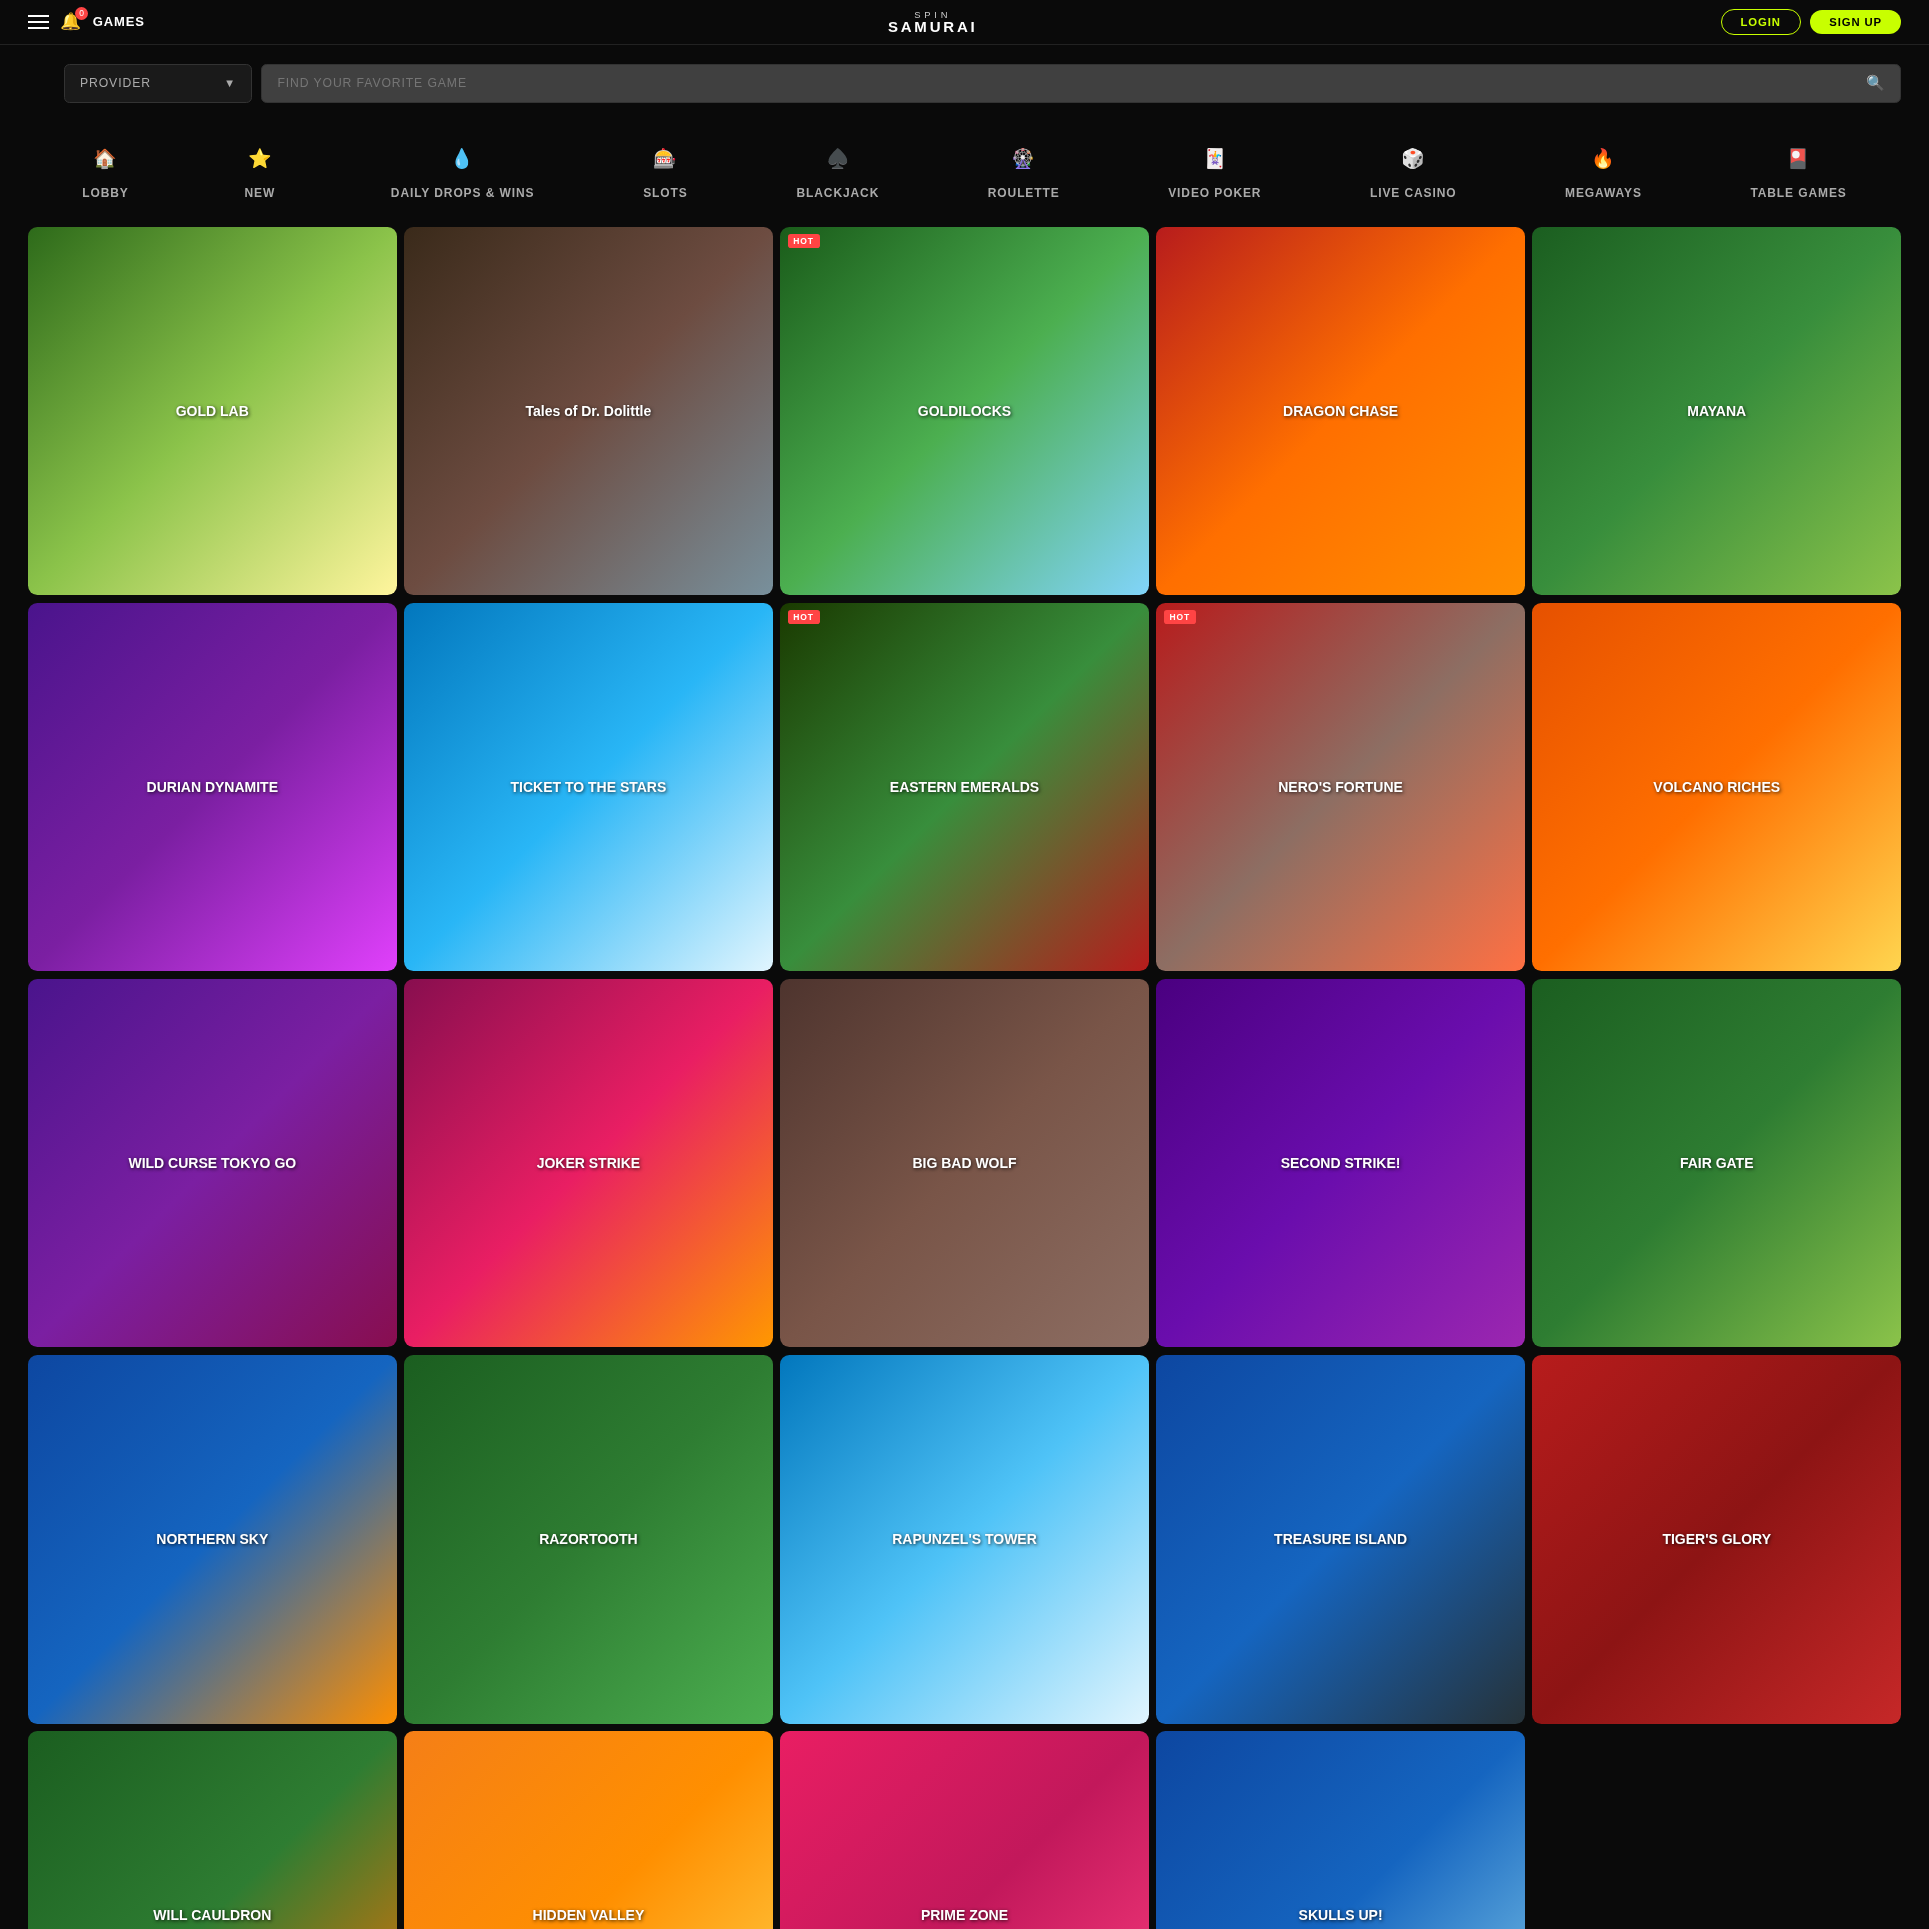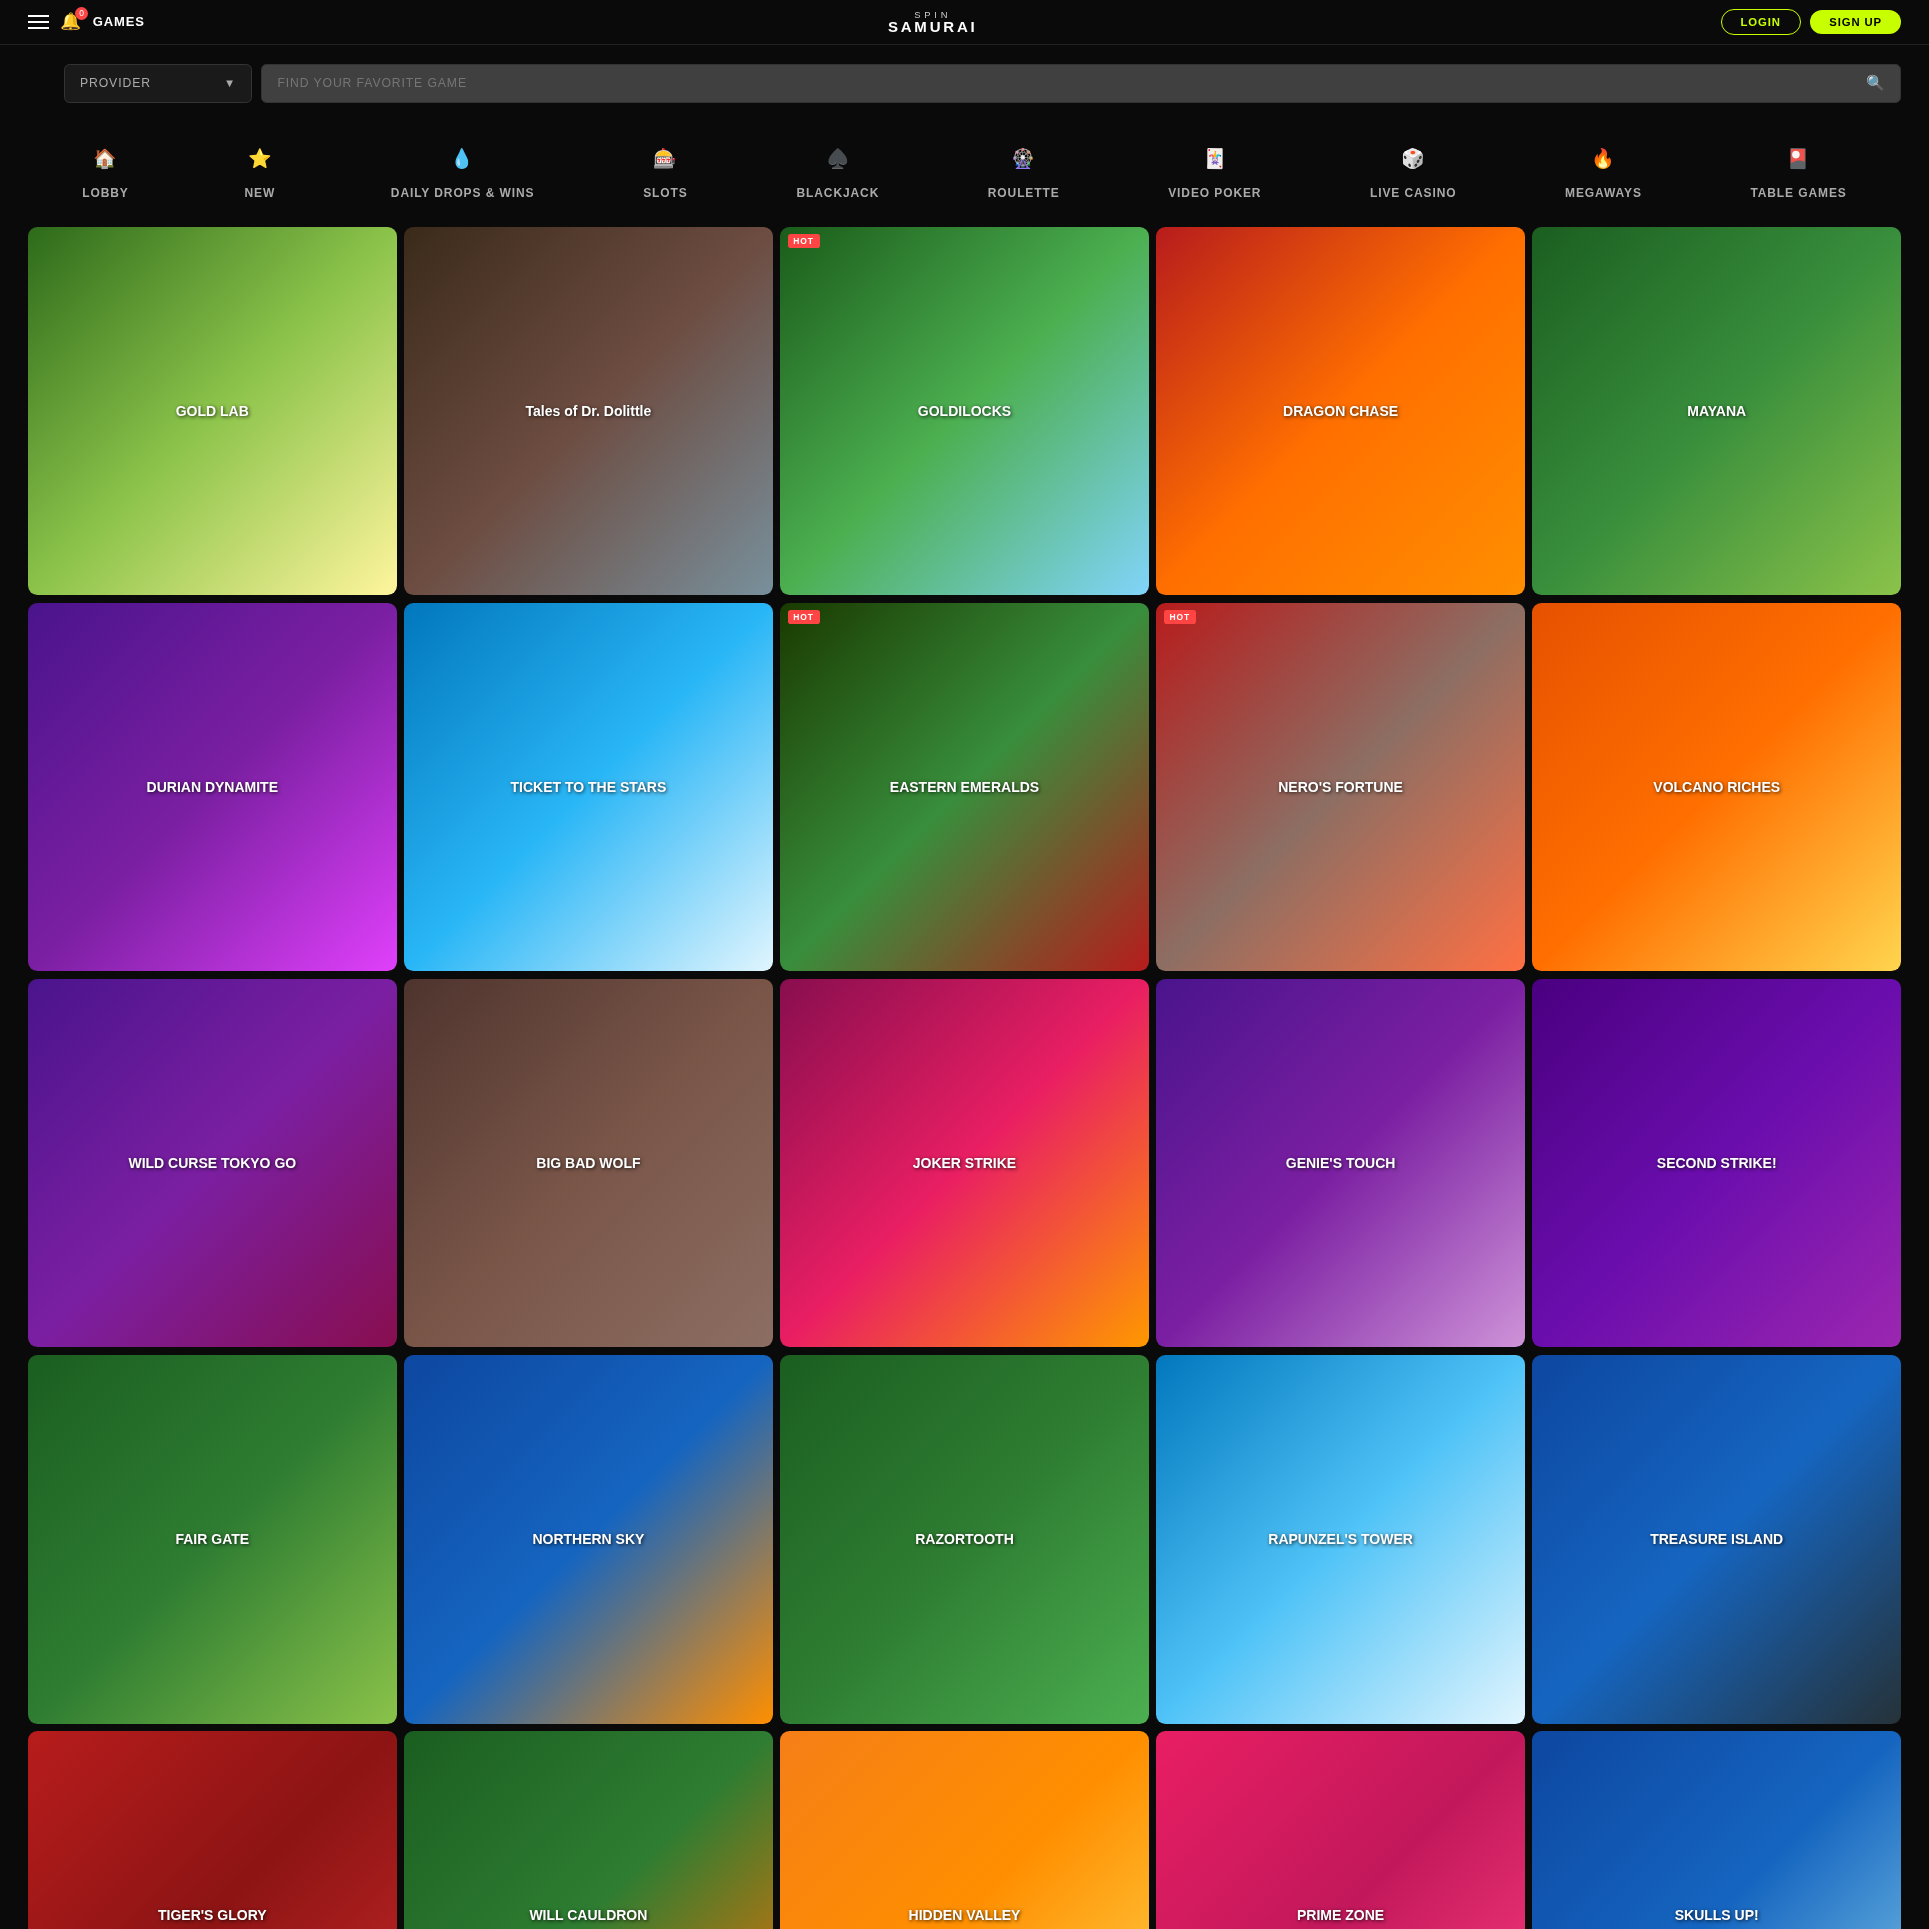--- a/index.html
+++ b/index.html
@@ -423,38 +423,32 @@
 
         <span class="game-title">VOLCANO RICHES</span>
       </div>
     </div>
     <div class="game-card gc-tokyo-go">
       <div class="game-card-inner">
 
         <span class="game-title">WILD CURSE TOKYO GO</span>
       </div>
     </div>
+    <div class="game-card gc-joker-strike">
+      <div class="game-card-inner">
+
+        <span class="game-title">JOKER STRIKE</span>
+      </div>
+    </div>
     <div class="game-card gc-big-bad-wolf">
       <div class="game-card-inner">
 
         <span class="game-title">BIG BAD WOLF</span>
       </div>
     </div>
-    <div class="game-card gc-joker-strike">
-      <div class="game-card-inner">
-
-        <span class="game-title">JOKER STRIKE</span>
-      </div>
-    </div>
-    <div class="game-card gc-genies-touch">
-      <div class="game-card-inner">
-
-        <span class="game-title">GENIE'S TOUCH</span>
-      </div>
-    </div>
     <div class="game-card gc-second-strike">
       <div class="game-card-inner">
 
         <span class="game-title">SECOND STRIKE!</span>
       </div>
     </div>
     <div class="game-card gc-fair-gate">
       <div class="game-card-inner">
 
         <span class="game-title">FAIR GATE</span>

